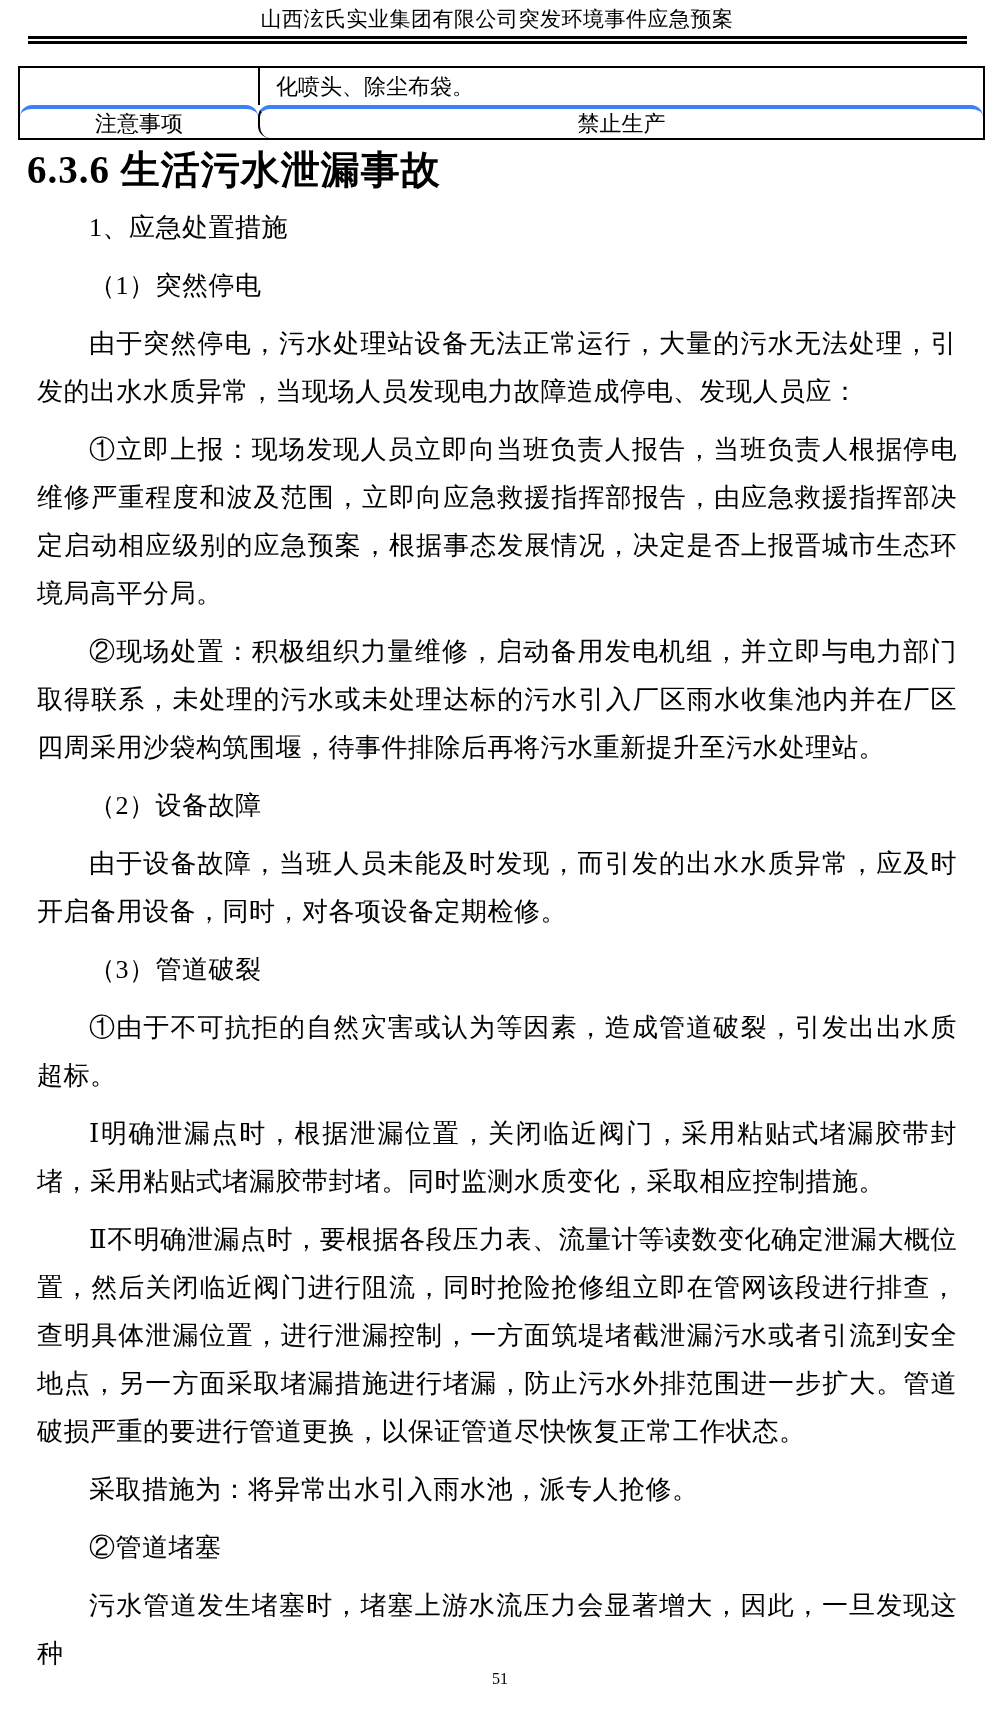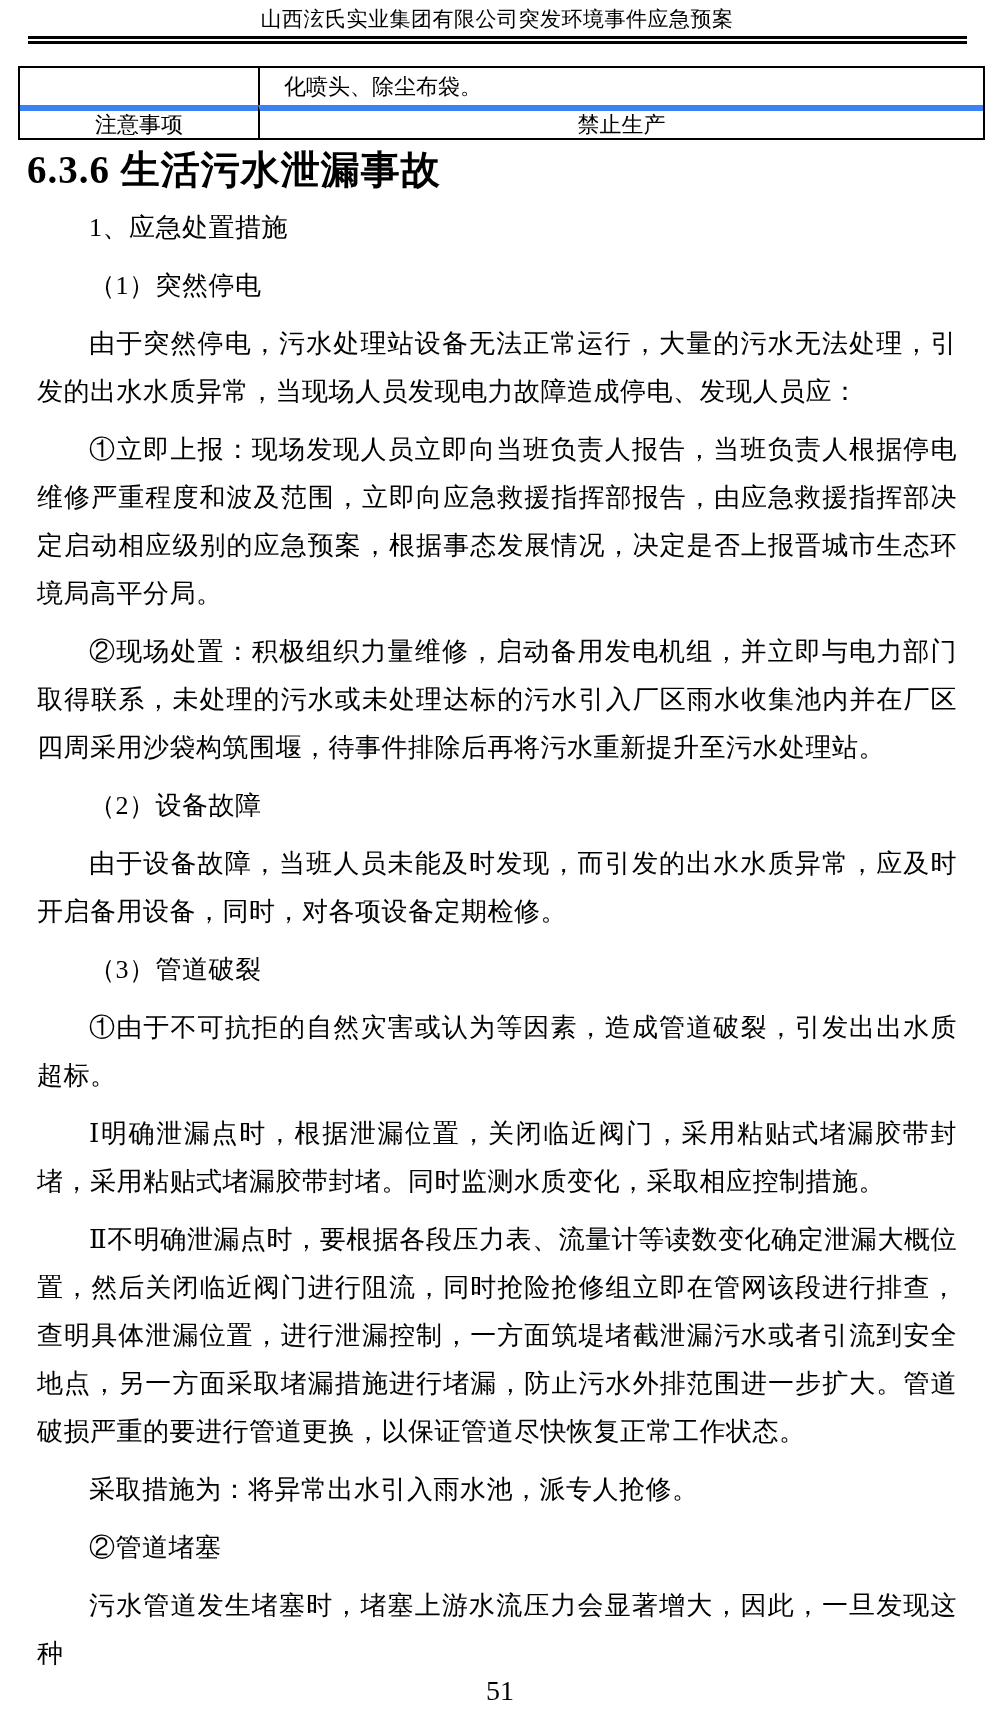--- a/index.html
+++ b/index.html
@@ -42,46 +42,46 @@
     width: 967px;
     box-sizing: border-box;
     font-size: 22px;
   }
   .doc-table .cell {
     box-sizing: border-box;
     display: flex;
     align-items: center;
   }
   .doc-table .r1 { height: 37px; }
-  .doc-table .r2 { height: 33px; border-top: 6px solid #3b82f6; }
+  .doc-table .r2 { height: 33px; border-top: 4px solid #3b82f6; border-radius: 12px; }
   .doc-table .col2 { border-left: 2px solid #000; }
-  .doc-table .left-al { justify-content: flex-start; padding-left: 24px; }
+  .doc-table .left-al { justify-content: flex-start; padding-left: 16px; }
   .doc-table .center-al { justify-content: center; }
   .section-heading {
     font-size: 39px;
     font-weight: bold;
     line-height: 48px;
     margin: 6px 0 0 0;
     letter-spacing: 1px;
   }
   .body-text p {
     margin: 10px;
     font-size: 26px;
     line-height: 48px;
     text-align: justify;
     text-indent: 2em;
     letter-spacing: 0.5px;
   }
   .page-number {
     position: absolute;
     left: 0;
     right: 0;
-    bottom: 8px;
+    bottom: 27px;
     text-align: center;
-    font-size: 28px;
+    font-size: 16px;
   }
 </style>
 </head>
 <body>
 
 <div class="page">
 
   <div class="header-title">山西泫氏实业集团有限公司突发环境事件应急预案</div>
 
   <div class="header-rule"></div>

